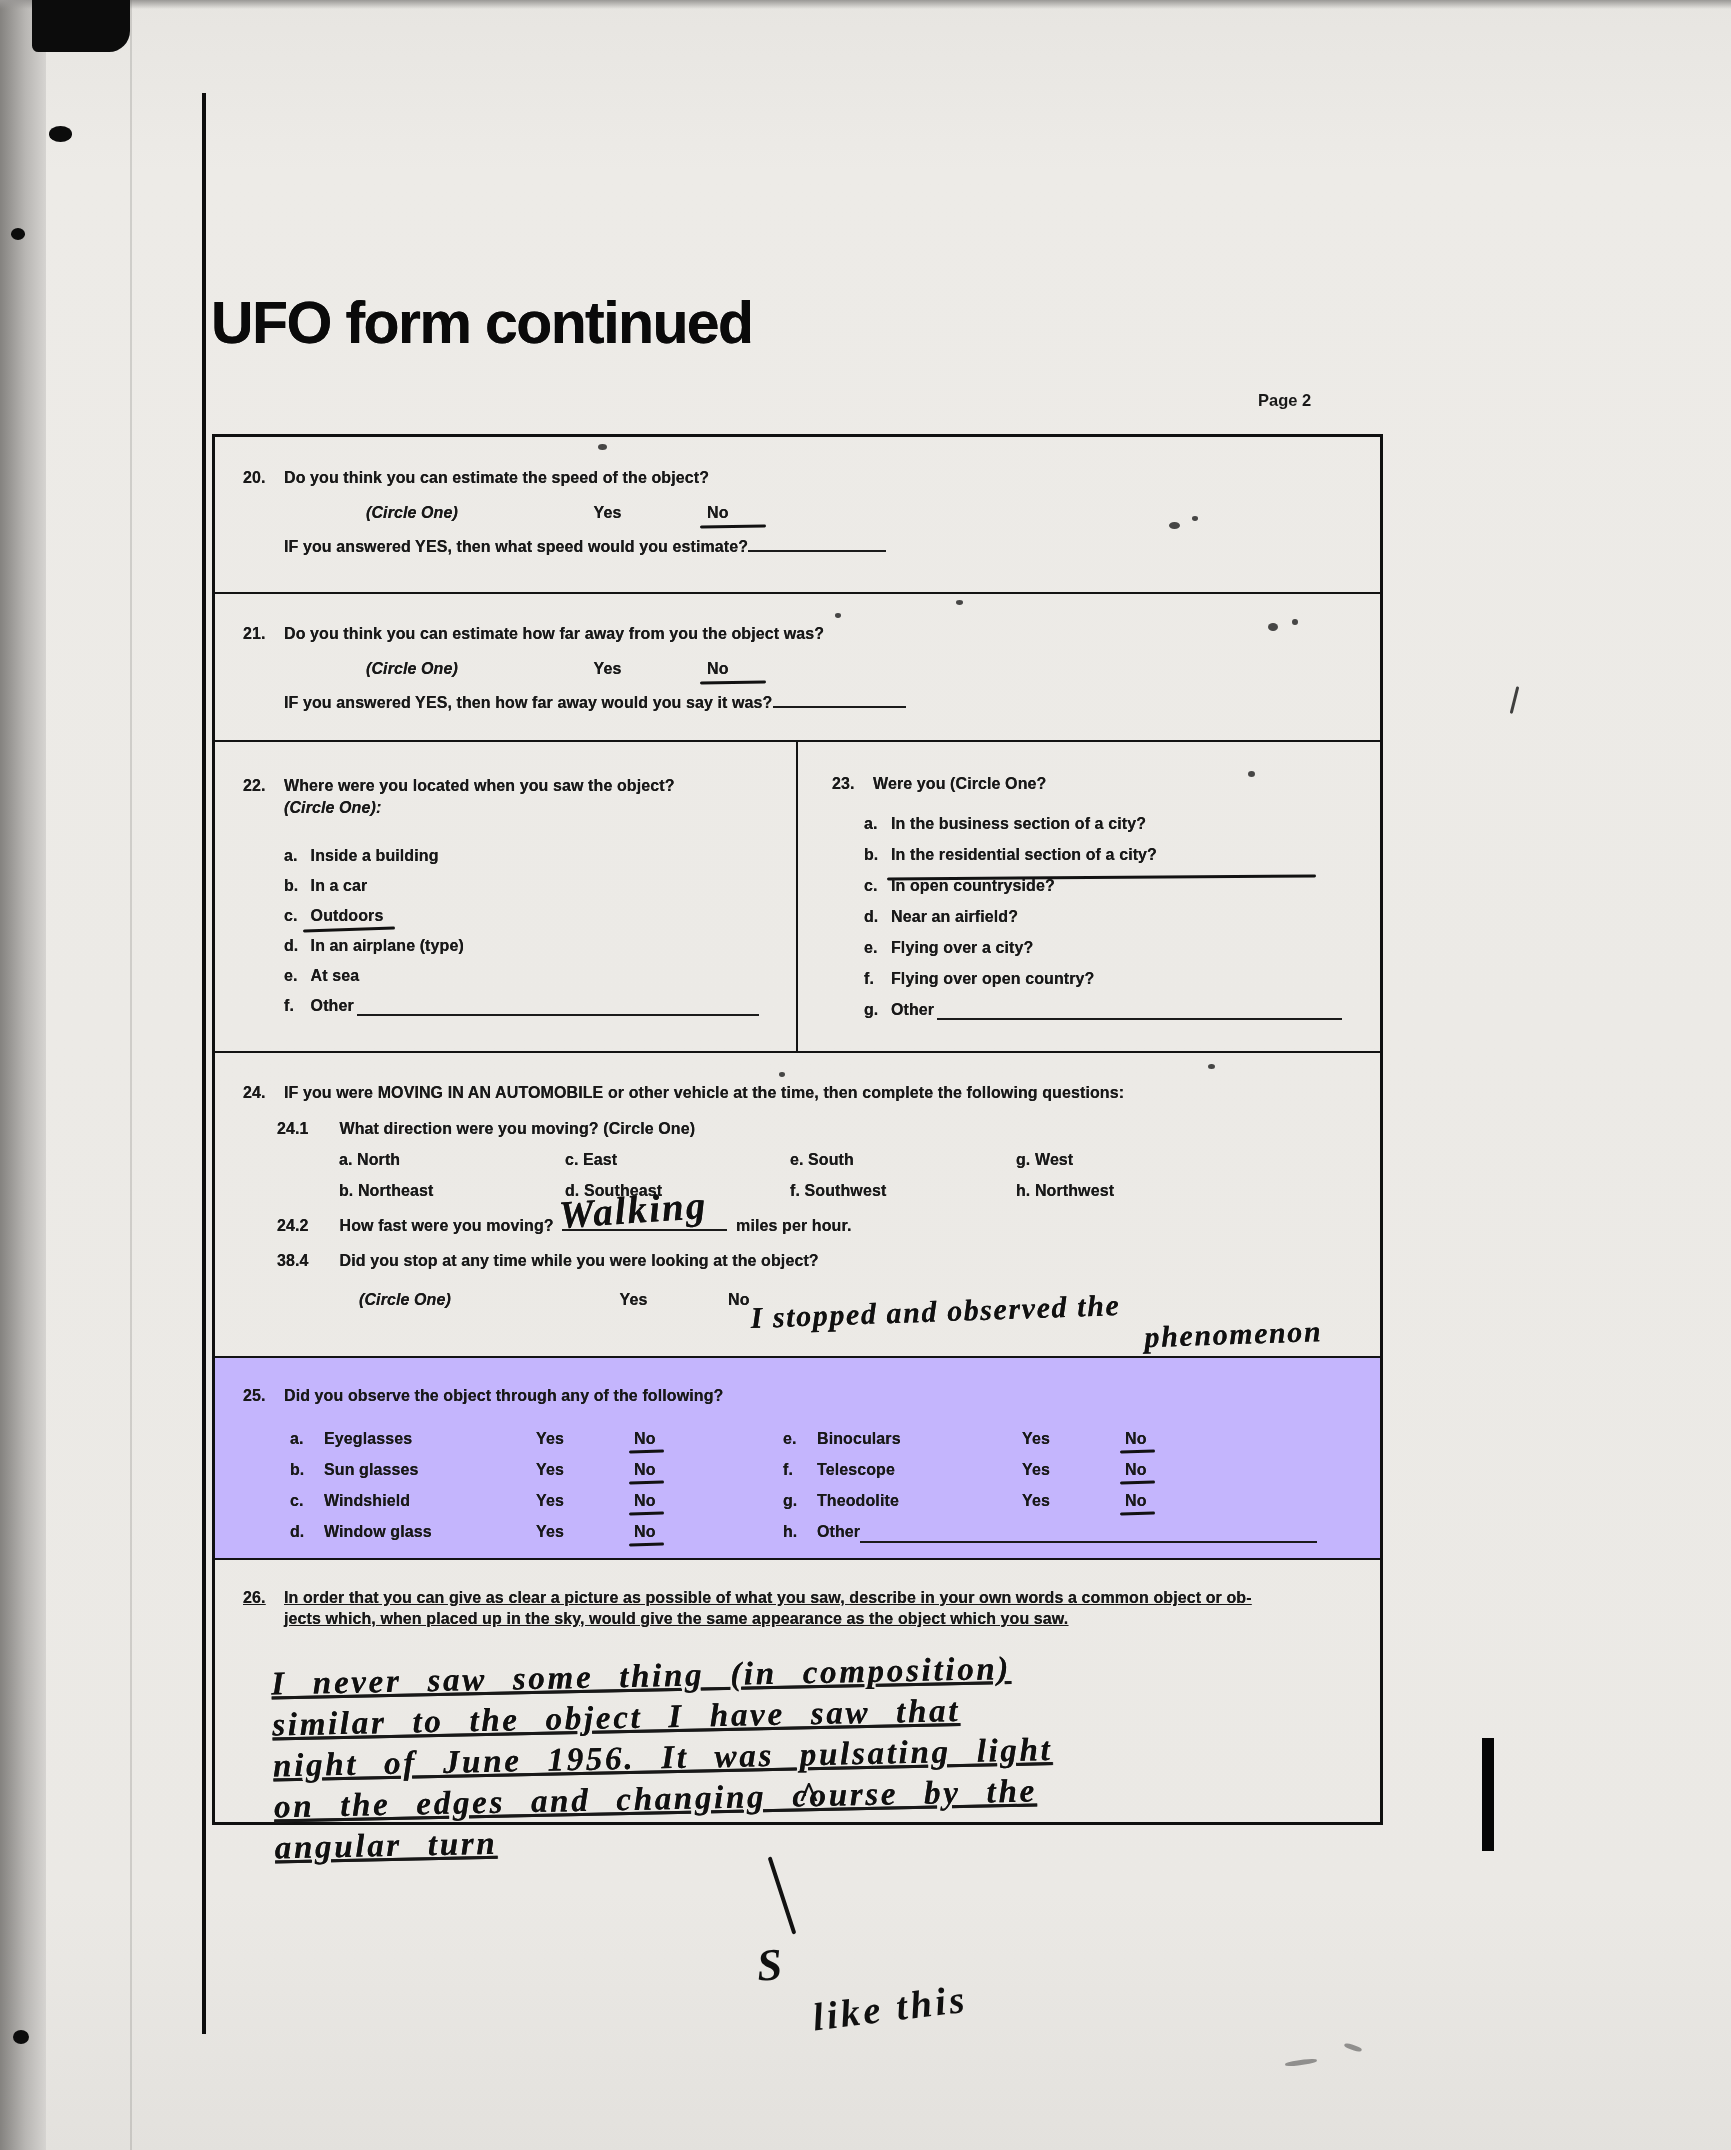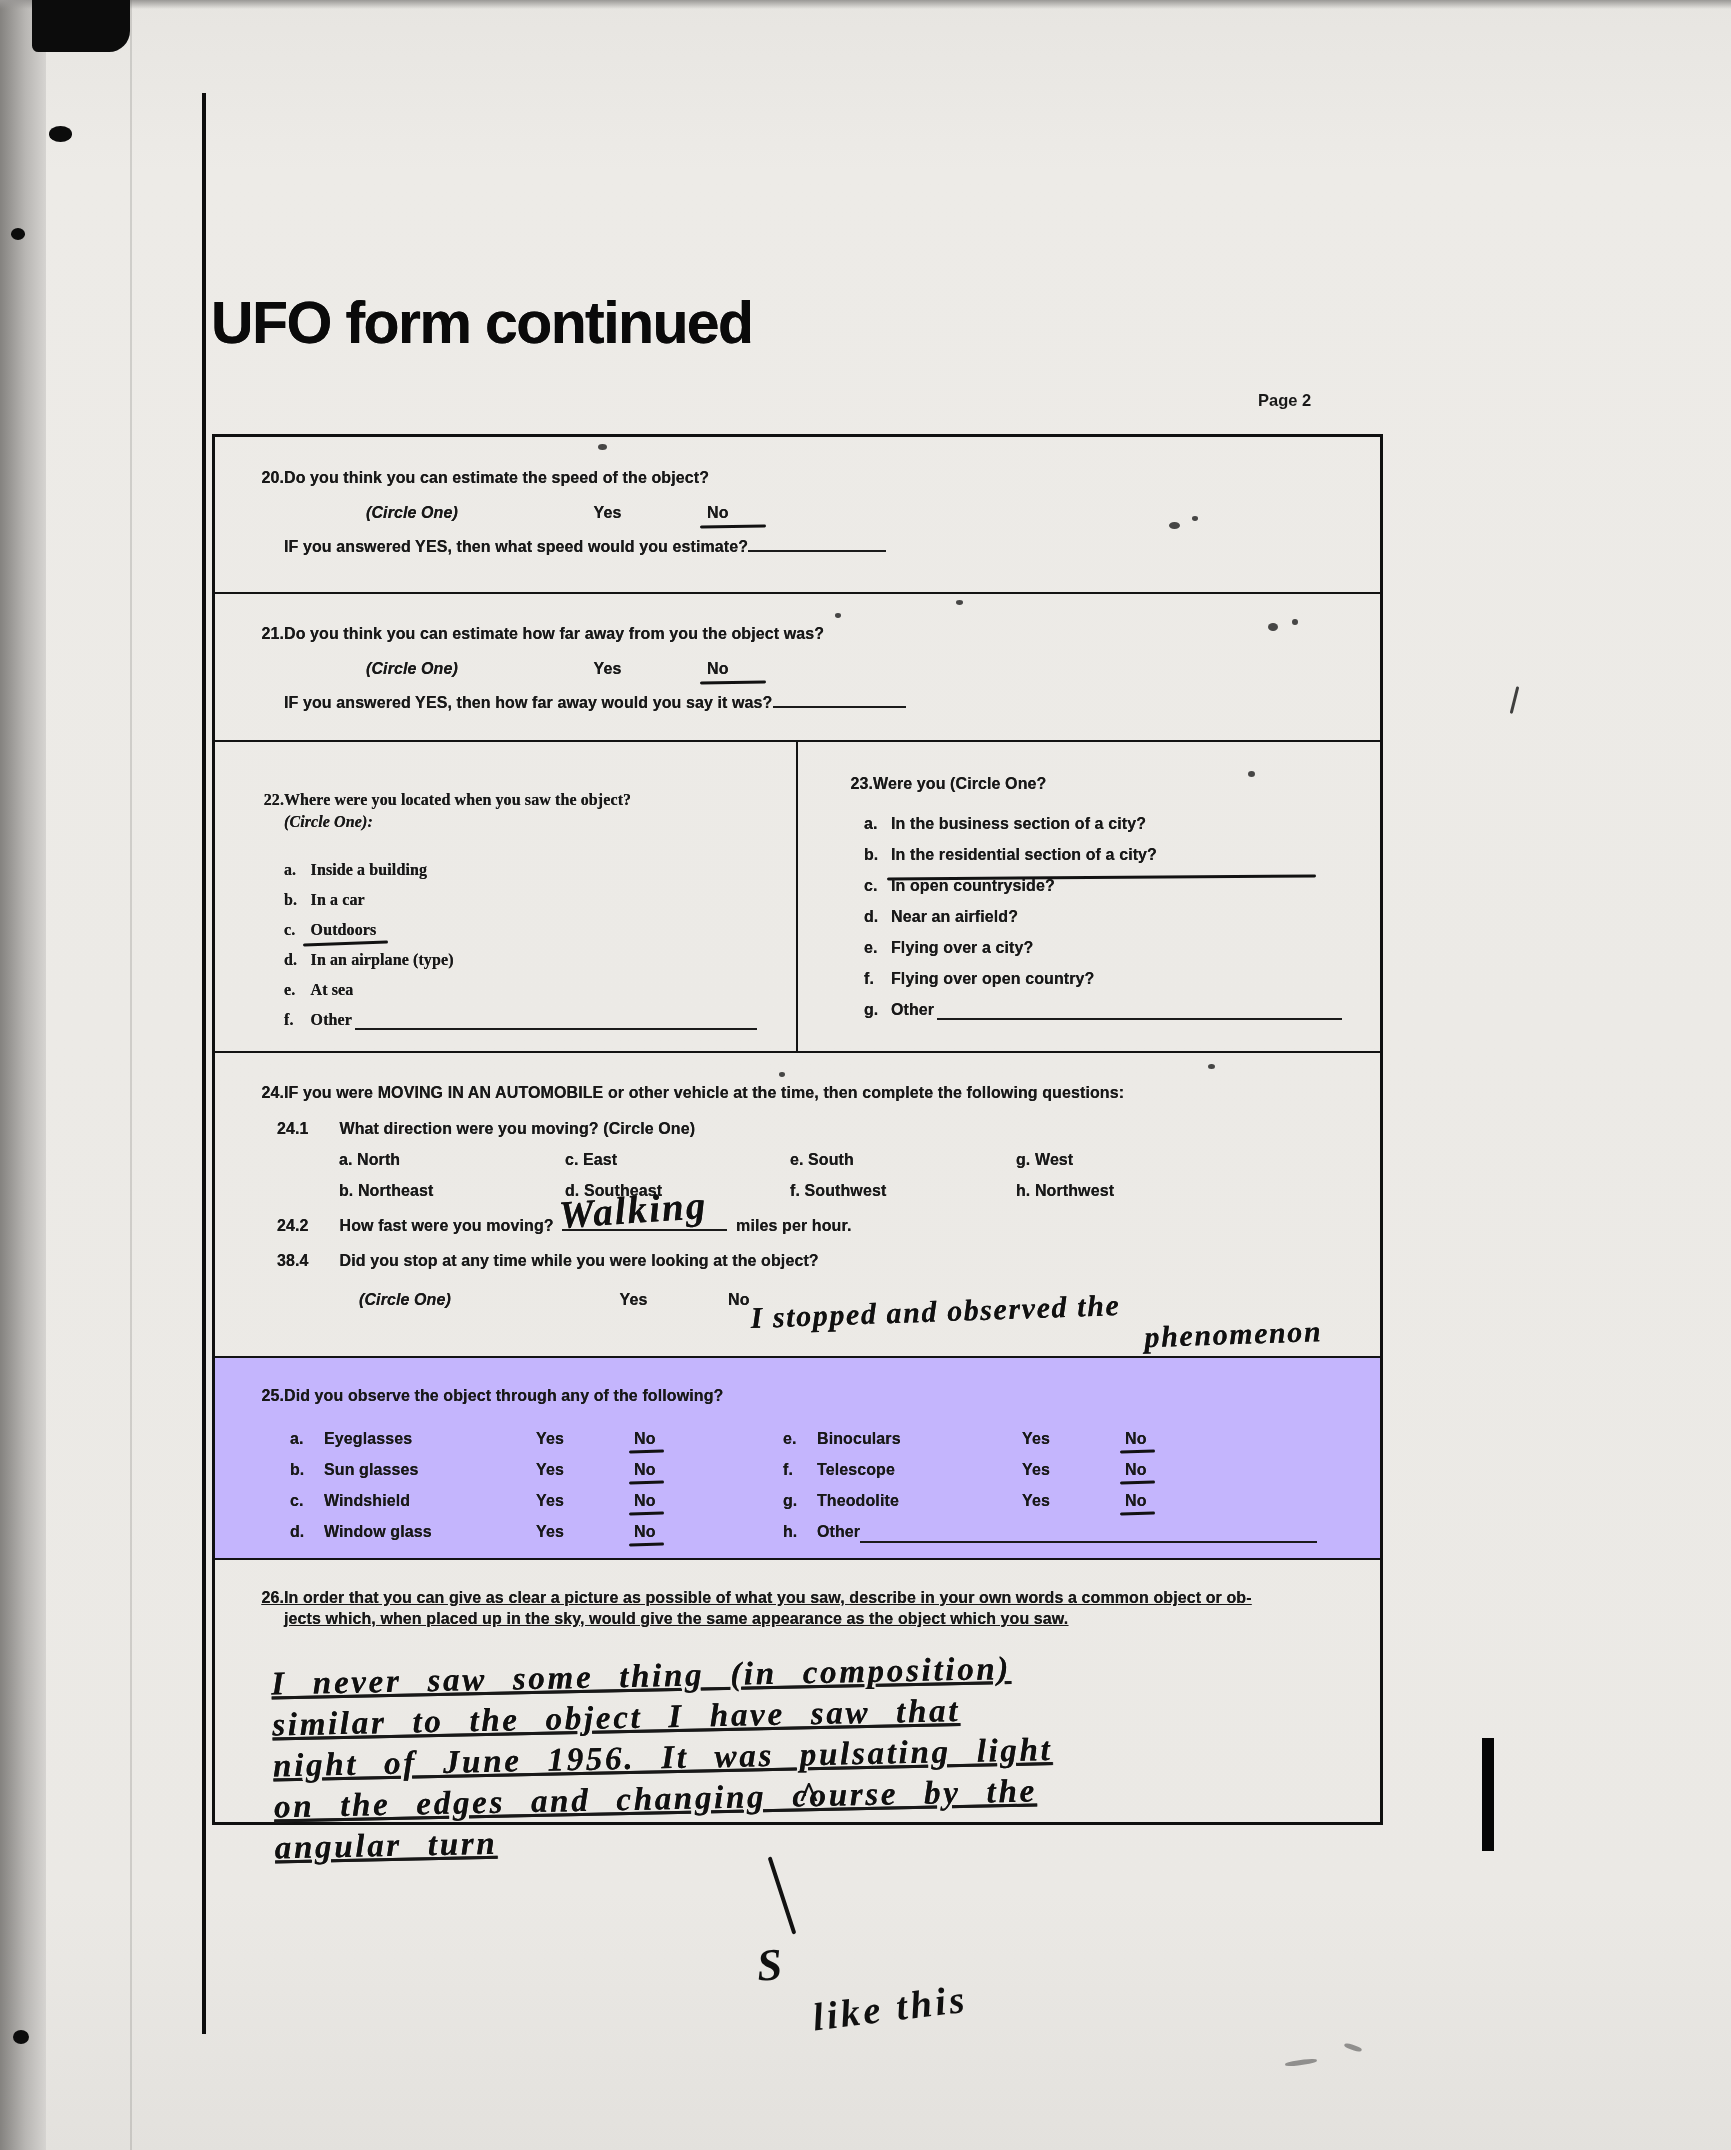--- a/index.html
+++ b/index.html
@@ -39,40 +39,40 @@
   }
   .sec { position:relative; font-size:16px; font-weight:bold; letter-spacing:0.1px; text-shadow:0 0 0.3px #333; }
   .sec + .sec { border-top:2.7px solid #131313; }
   .sec20 { height:155px; padding:32px 0 0 28px; }
   .sec21 { height:148px; padding:31px 0 0 28px; }
   .sec2223 { height:311px; display:flex; }
   .sec24 { height:305px; padding:31px 0 0 28px; }
   .sec25 { height:202px; padding:29px 0 0 28px; background:#c4b5fd; }
   .sec26 { height:264px; padding:29px 14px 0 28px;text-decoration:underline; }
 
-  .qline { display:flex;text-align:right; }
+  .qline { display:flex; }
   .qnum { width:41px; flex:0 0 41px; }
   .circle-row { margin-top:17px; margin-left:123px; }
   .circle-one { display:inline-block; width:223px; font-style:italic; }
   .yes-label { display:inline-block; width:109px; }
   .followup { margin-top:16px; margin-left:41px; }
   .blank { display:inline-block; border-bottom:2.1px solid #1b1b1b; height:6.4px; }
   .b260 { width:138px; } .b250 { width:133px; } .b757 { width:402px; }
   .b762 { width:405px; } .b860 { width:457px; }
 
   .hu { position:relative; display:inline-block; }
   .hu::after { content:""; position:absolute; left:-7.4px; right:-11.7px; bottom:-6.4px;
     height:3.2px; background:#121212; border-radius:1.6px; transform:rotate(-2deg); }
   .hu-wide::after { right:-37px; transform:rotate(-1deg); }
   .hu-row { position:relative; }
   .hu-row::after { content:""; position:absolute; left:23.4px; right:64px; bottom:-2.1px;
     height:3.2px; background:#121212; border-radius:1.6px; transform:rotate(-0.4deg); }
   .hu-no::after { left:-5.3px; right:-8.5px; bottom:-4.2px; height:2.7px; }
 
-  .col-left { width:581px; flex:0 0 581px; padding:49px 0 0 28px;font-family:Liberation Serif, serif; }
+  .col-left { width:581px; flex:0 0 581px; padding:35px 0 0 28px; }
   .col-right { flex:1; border-left:2.7px solid #131313; padding:33px 0 0 34px; }
   .circle-sub { margin-left:41px; margin-top:4.2px; font-style:italic; }
   .opts { margin-top:30px; margin-left:41px; }
   .opts-r { margin-top:22px; margin-left:32px; }
   .opt { display:flex; height:30px; align-items:flex-start; position:relative; }
   .opt-r { height:31px; }
   .opt-label { width:26.6px; flex:0 0 26.6px; }
   .opt-label-r { width:27px; flex:0 0 27px; }
   .opt .blank { margin-left:3.2px; margin-top:12.7px; }
 

